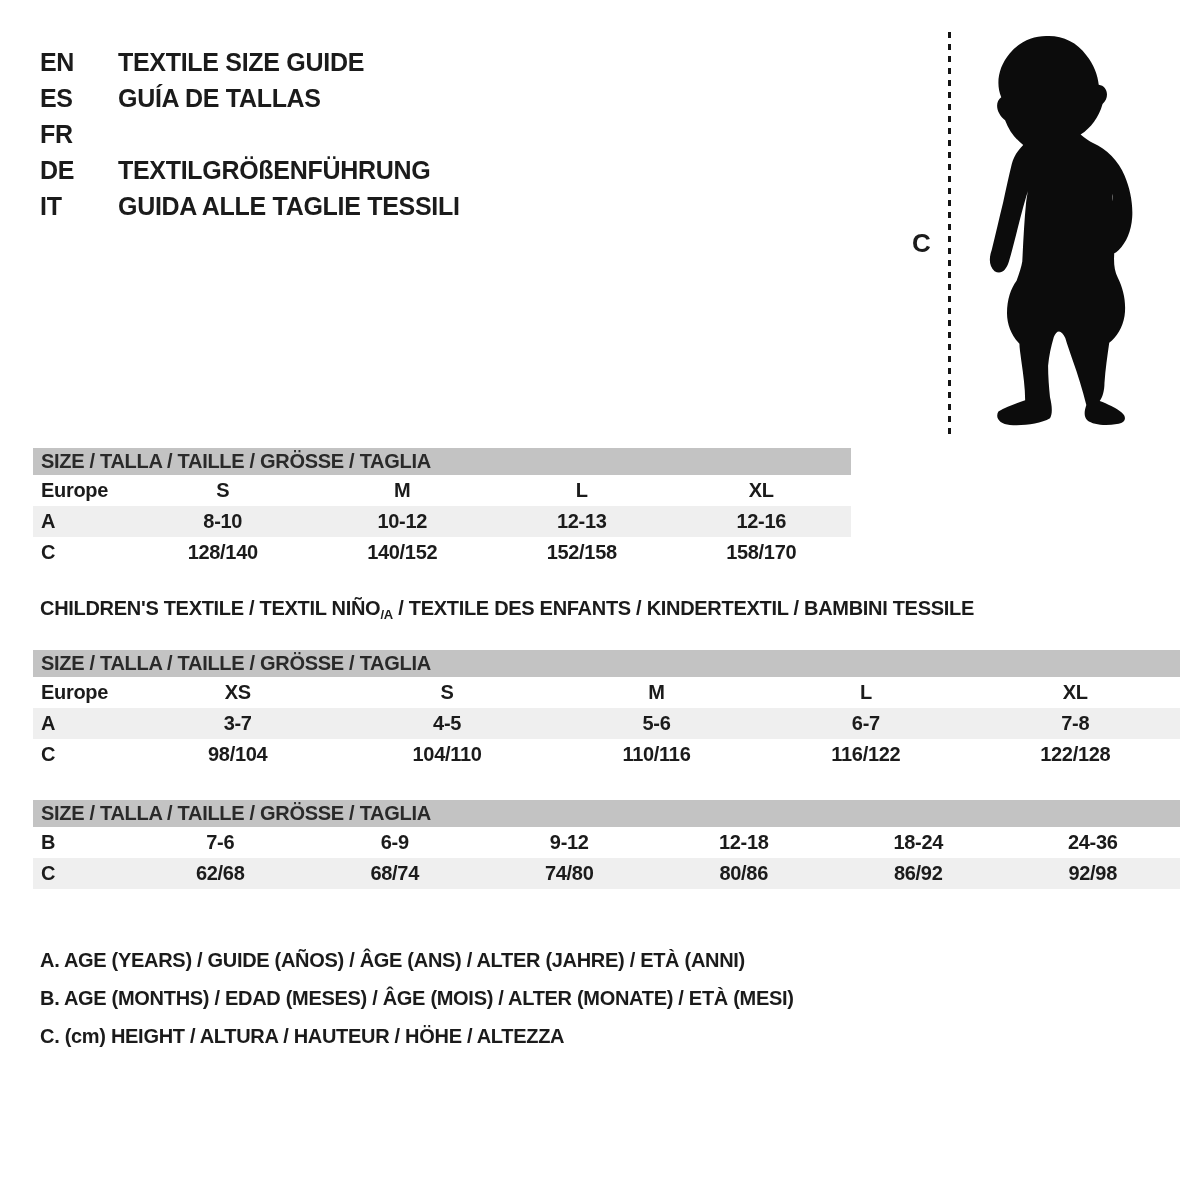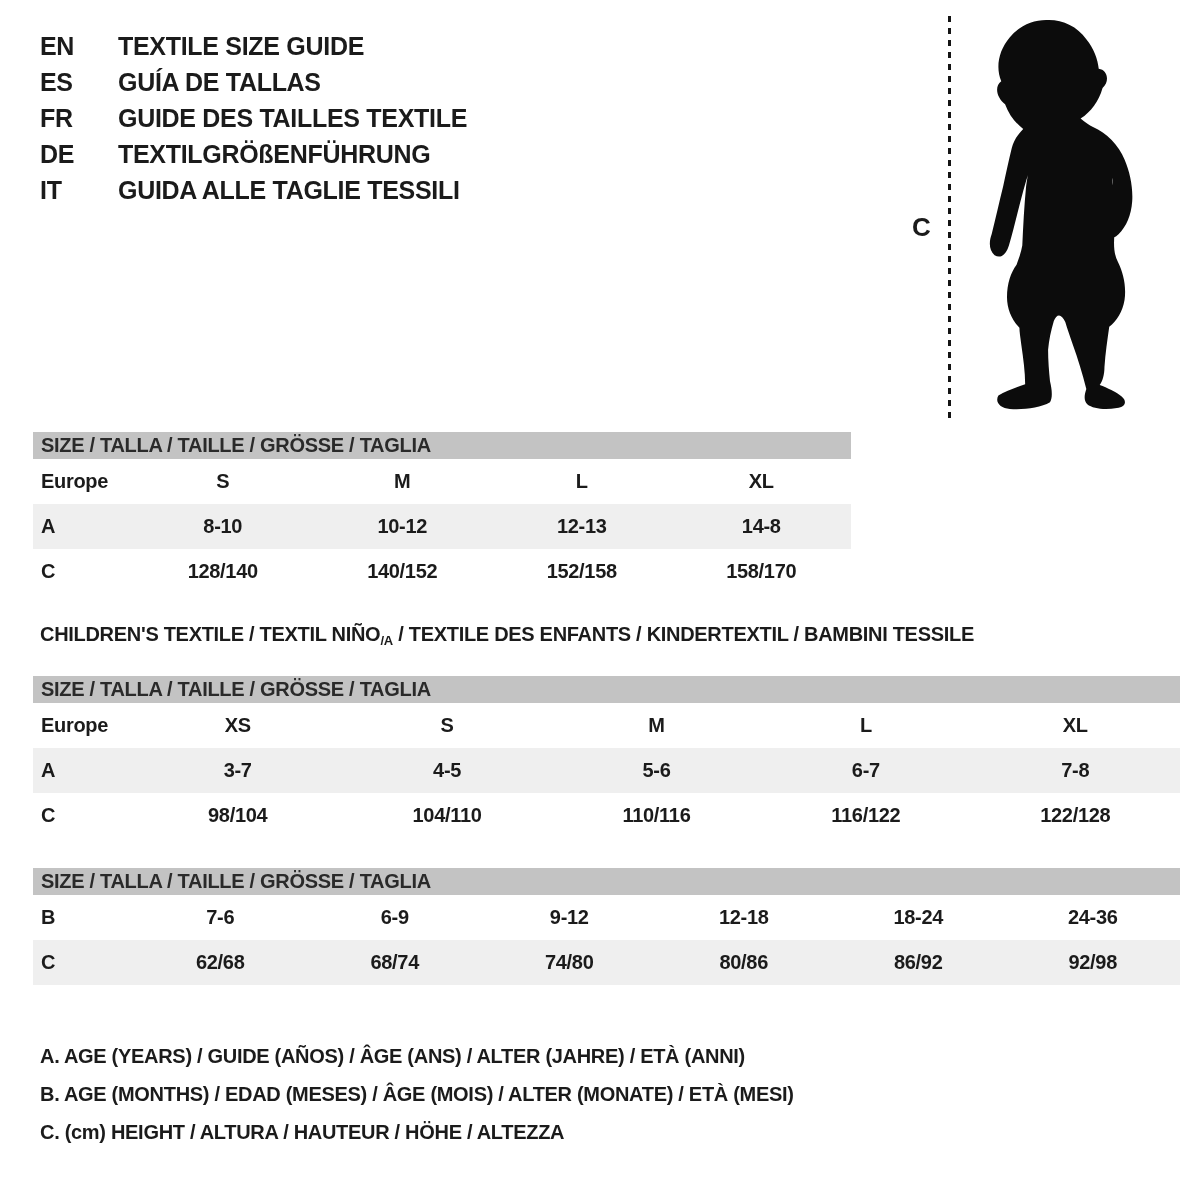--- a/index.html
+++ b/index.html
@@ -6,21 +6,21 @@
   body{
     width:1200px;height:1200px;
     background:#ffffff;
     font-family:"Liberation Sans","DejaVu Sans",sans-serif;
     font-weight:bold;
     color:#1b1b1b;
     letter-spacing:-0.3px;
     position:relative;
     overflow:hidden;
   }
-  .page{position:absolute;inset:0;}
+  .page{position:absolute;inset:0;margin-top:16px;}
 
   
   .lang-block{position:absolute;left:40px;top:28px;}
   .lang-row{display:flex;line-height:36px;font-size:25px;}
   .lang-code{width:78px;flex:0 0 78px;}
   .lang-title{white-space:nowrap;}
 
   
   .figure{position:absolute;left:880px;top:0;width:320px;height:440px;}
   .measure-label{position:absolute;left:32px;top:212px;font-size:26px;}
@@ -39,21 +39,21 @@
 
   table.size-table{
     border-collapse:collapse;table-layout:fixed;
     font-size:20px;font-weight:bold;color:#1b1b1b;
   }
   table.size-table th.band{
     background:#c3c3c3;color:#2a2a2a;
     text-align:left;font-size:20px;font-weight:bold;
     height:27px;padding:0 0 0 8px;white-space:nowrap;
   }
-  table.size-table td{height:45px;text-align:center;padding:0;}
+  table.size-table td{height:31px;text-align:center;padding:0;}
   table.size-table td.lbl{text-align:left;padding-left:8px;}
   tr.row-alt{background:#efefef;}
 
   .tbl-junior{width:818px;}
   .tbl-wide{width:1147px;}
   .sec-children{margin-top:29px;}
   .sec-children .section-title{margin-bottom:24px;}
   .sec-babies{margin-top:30px;}
 
   
@@ -69,21 +69,20 @@
     <div class="lang-row">
       <span class="lang-code">EN</span>
       <span class="lang-title">TEXTILE SIZE GUIDE</span>
     </div>
     <div class="lang-row">
       <span class="lang-code">ES</span>
       <span class="lang-title">GUÍA DE TALLAS</span>
     </div>
     <div class="lang-row">
       <span class="lang-code">FR</span>
-      <span class="lang-title">GUIDE DES TAILLES TEXTILE</span>
     </div>
     <div class="lang-row">
       <span class="lang-code">DE</span>
       <span class="lang-title">TEXTILGRÖßENFÜHRUNG</span>
     </div>
     <div class="lang-row">
       <span class="lang-code">IT</span>
       <span class="lang-title">GUIDA ALLE TAGLIE TESSILI</span>
     </div>
   </div>
@@ -169,21 +168,21 @@
             <td>S</td>
             <td>M</td>
             <td>L</td>
             <td>XL</td>
           </tr>
           <tr class="row-alt">
             <td class="lbl">A</td>
             <td>8-10</td>
             <td>10-12</td>
             <td>12-13</td>
-            <td>14-8</td>
+            <td>12-16</td>
           </tr>
           <tr>
             <td class="lbl">C</td>
             <td>128/140</td>
             <td>140/152</td>
             <td>152/158</td>
             <td>158/170</td>
           </tr>
         </tbody>
       </table>

